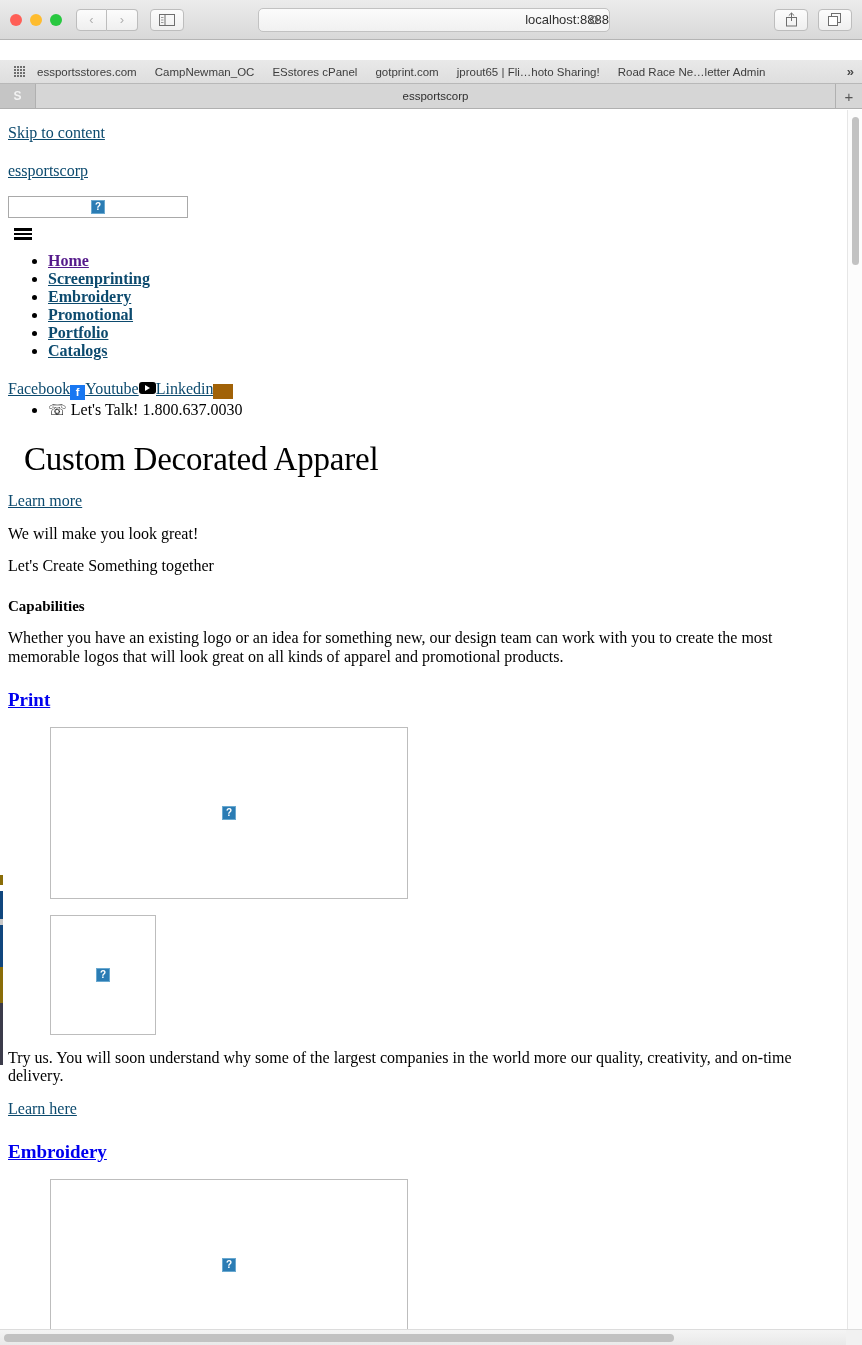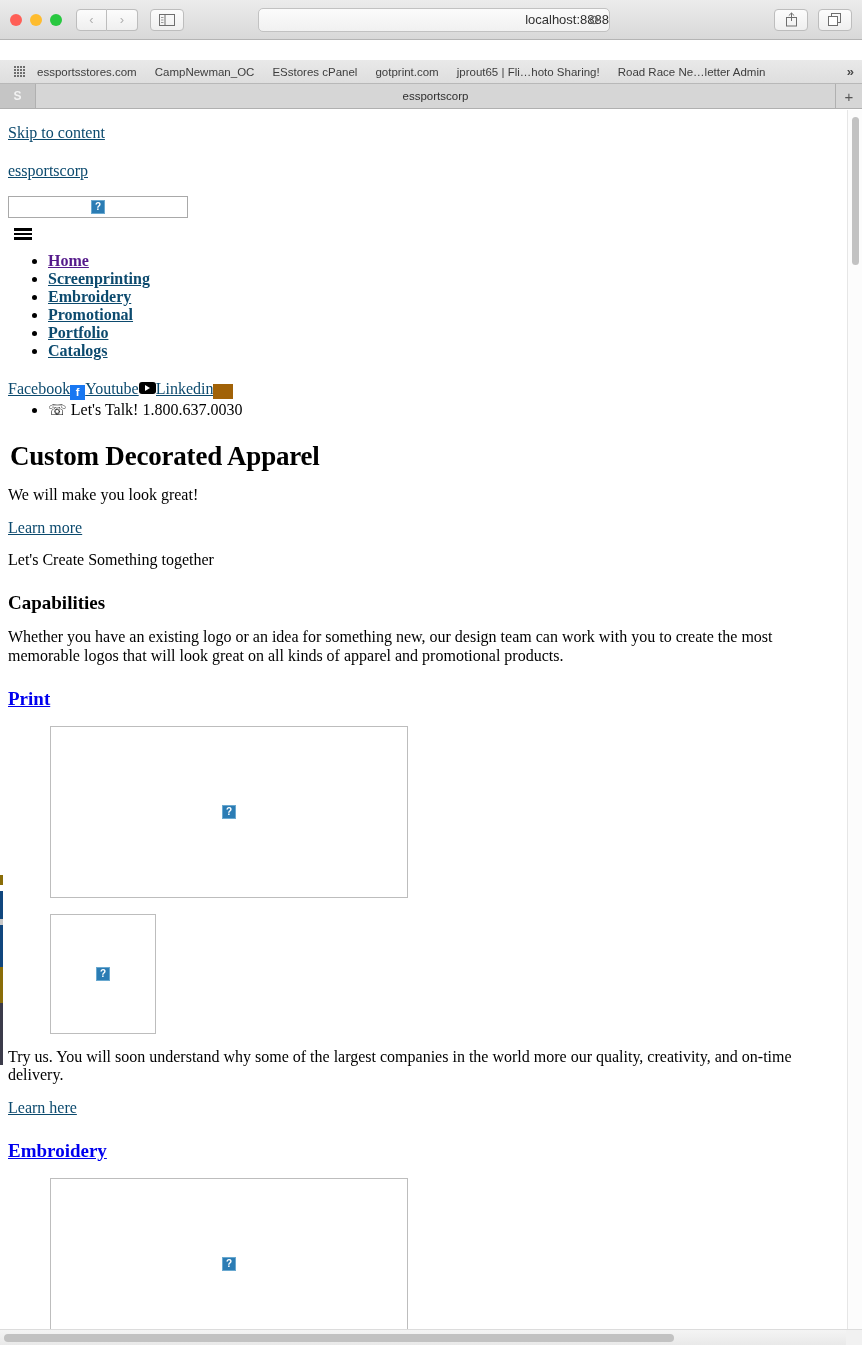--- a/index.html
+++ b/index.html
@@ -235,25 +235,25 @@
     margin: 1px 0 0 0;
     padding-left: 40px;
     list-style: disc;
   }
   .phoneglyph {
     display:inline-block; font-family:"DejaVu Sans", sans-serif;
     font-size: 15px; line-height: 1;
   }
 
   h1.hero {
-    font-size: 27px; font-weight: bold;
-    margin: 22px 0 0 2px; letter-spacing: -0.2px;
+    font-size: 33px; font-weight: normal;
+    margin: 22px 0 0 16px; letter-spacing: -0.2px;
   }
   h2.sec {
-    font-size: 19px; font-weight: bold;
+    font-size: 15px; font-weight: bold;
     margin: 22px 0 0 0;
   }
   h3.cap {
     font-size: 19px; font-weight: bold;
     margin: 22px 0 0 0;
   }
   h3.cap a { color: #0000ee; }
 
   .imgframe {
     border: 1px solid #bdbdbd;
@@ -411,23 +411,23 @@
       <div class="social"><a href="#">Facebook</a><span class="ic fb">f</span><a href="#">Youtube</a><span class="ic yt"><span class="ytbox"></span></span><a href="#">Linkedin</a><span class="ic li">in</span></div>
 
       <ul class="phonelist">
         <li><span class="phoneglyph">☏</span>
           <span>Let's Talk! 1.800.637.0030</span></li>
       </ul>
 
 
       <h1 class="hero">Custom Decorated Apparel</h1>
 
+      <p><a href="#">Learn more</a></p>
+
       <p>We will make you look great!</p>
-
-      <p><a href="#">Learn more</a></p>
 
       <p>Let's Create Something together</p>
 
       <h2 class="sec">Capabilities</h2>
 
       <p>Whether you have an existing logo or an idea for something new, our design team can work with you to create the most memorable logos that will look great on all kinds of apparel and promotional products.</p>
 
       <h3 class="cap"><a href="#">Print</a></h3>
 
       <div class="imgframe wide">

